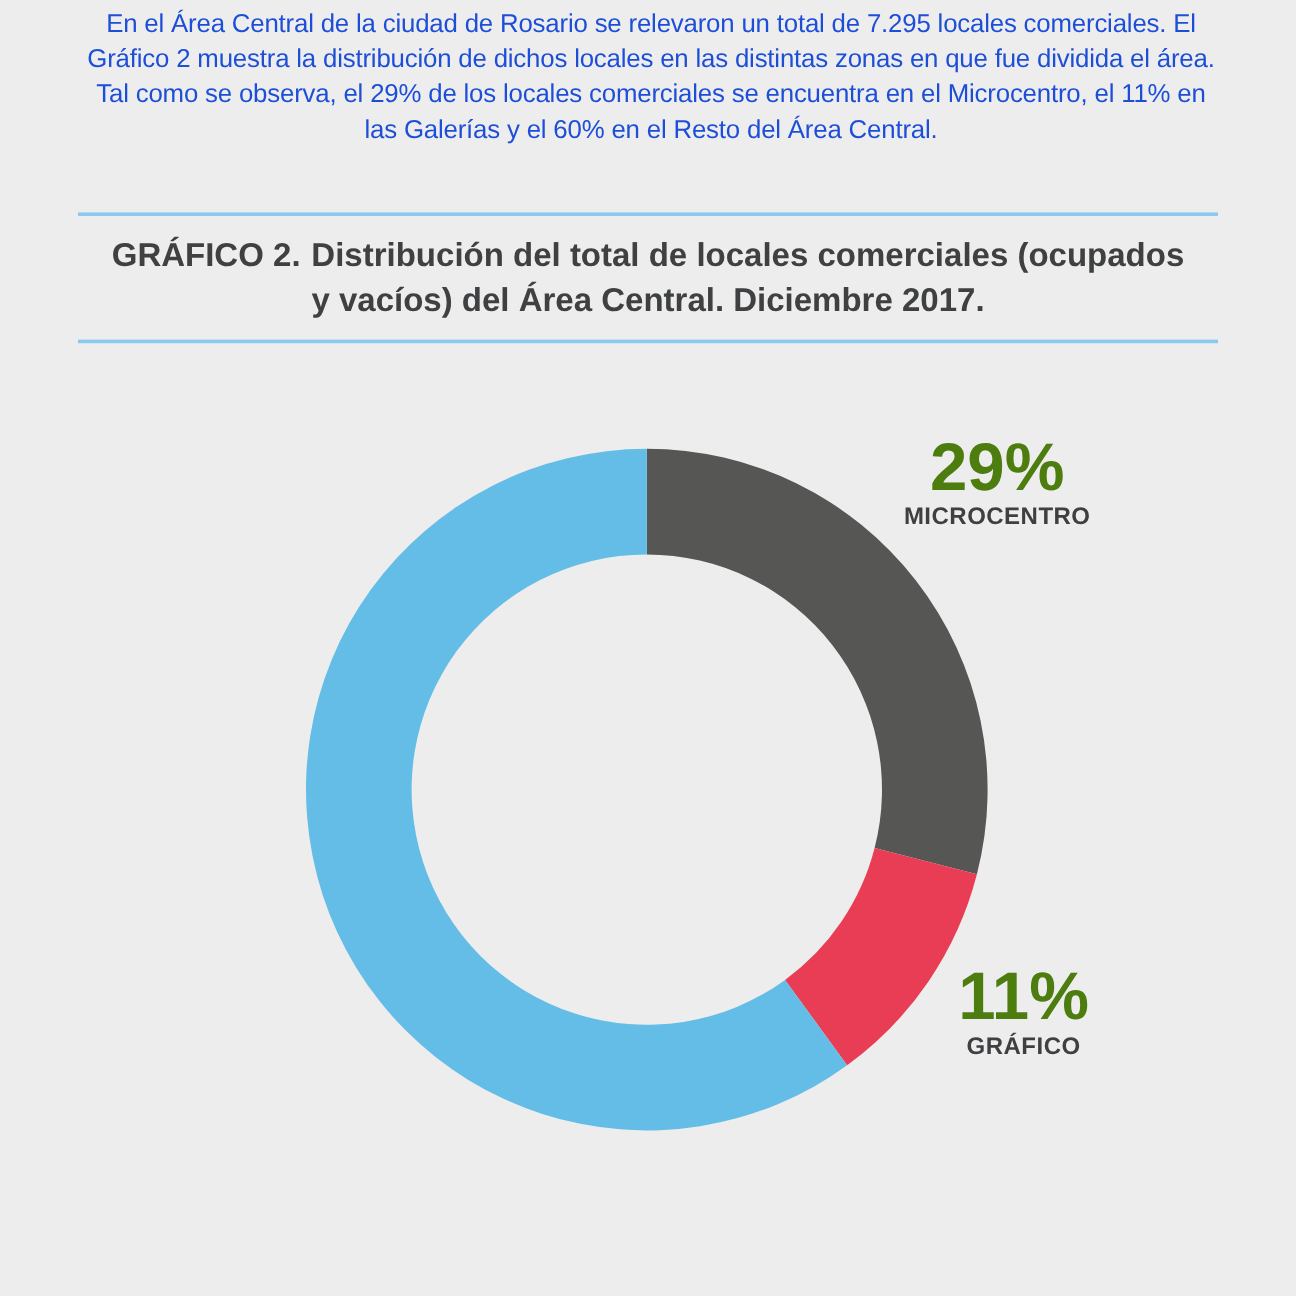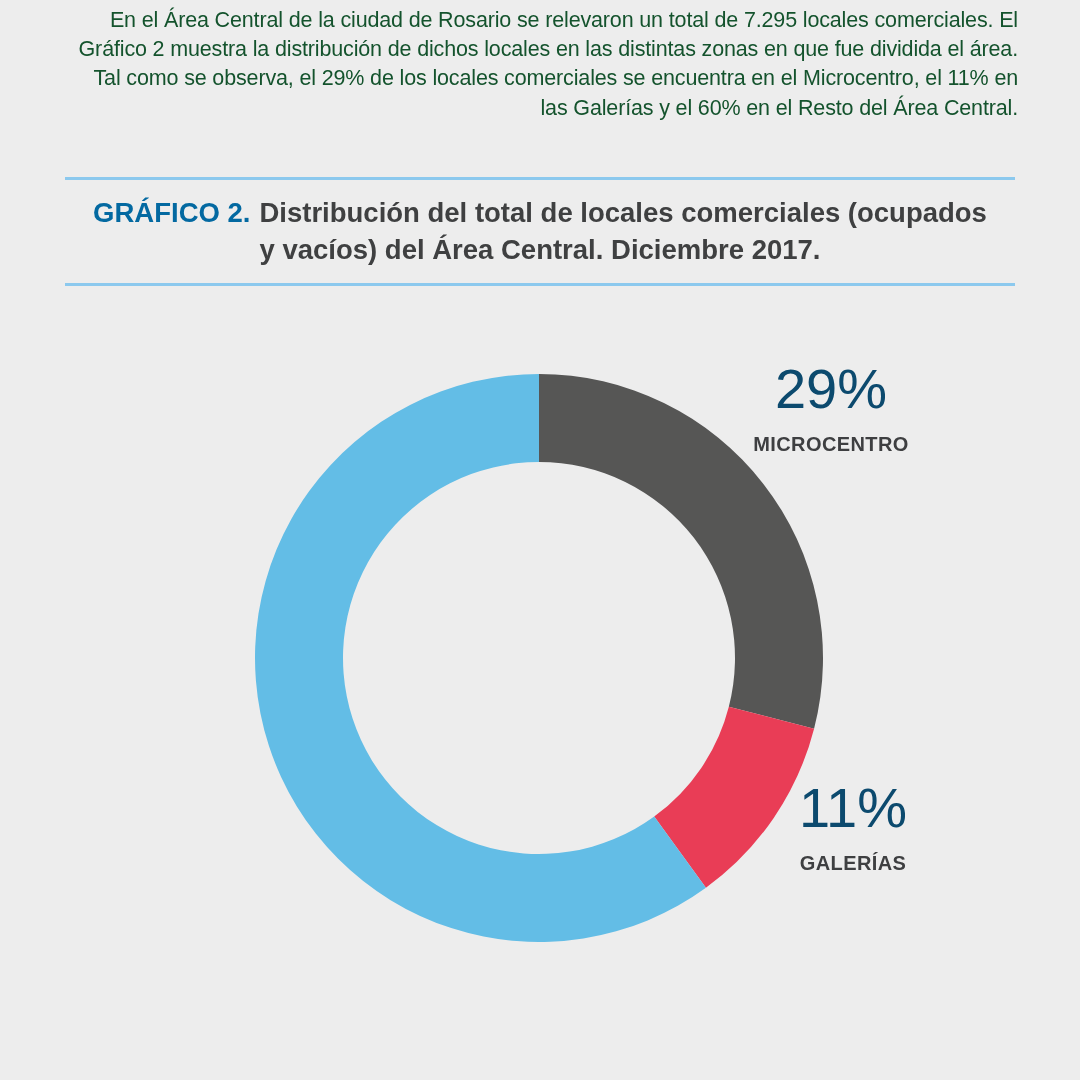--- a/index.html
+++ b/index.html
@@ -15,22 +15,22 @@
 
   .intro {
     position: absolute;
     top: 6px;
     left: 67px;
     right: 62px;
     margin: 0;
     font-size: 21.5px;
     line-height: 1.36;
     letter-spacing: -0.15px;
-    color: #14532d;
-    text-align: right;
+    color: #1d4ed8;
+    text-align: center;
   }
 
   .rule {
     position: absolute;
     left: 65px;
     right: 65px;
     height: 3px;
     background: #8CC9EE;
   }
   .rule-top { top: 177px; }
@@ -68,68 +68,68 @@
     height: 1080px;
   }
 
   .seg-label {
     position: absolute;
     text-align: center;
     color: #3E3F41;
   }
   .seg-label .pct {
     font-size: 56px;
-    font-weight: 400;
+    font-weight: 700;
     line-height: 1.02;
-    color: #0c4a6e;
+    color: #4d7c0f;
     white-space: nowrap;
   }
   .seg-label .cat {
-    margin-top: 15px;
+    margin-top: 2px;
     font-size: 20px;
     font-weight: bold;
     line-height: 1.25;
     letter-spacing: 0.4px;
     color: #3E3F41;
   }
 
   .label-microcentro { left: 741px; top: 360px; width: 180px; }
-  .label-galerias    { left: 768px; top: 779px; width: 170px; }
+  .label-galerias    { left: 768px; top: 801px; width: 170px; }
   .label-resto       { left: 58px;  top: 576px; width: 190px; }
   .label-resto .pct  { font-size: 58px; }
 </style>
 </head>
 <body style="background: rgb(237, 237, 237);">
 
 <div class="canvas" style="background: rgb(237, 237, 237);">
 
   <p class="intro">En el Área Central de la ciudad de Rosario se relevaron un total de 7.295 locales comerciales. El Gráfico 2 muestra la distribución de dichos locales en las distintas zonas en que fue dividida el área. Tal como se observa, el 29% de los locales comerciales se encuentra en el Microcentro, el 11% en las Galerías y el 60% en el Resto del Área Central.</p>
 
   <div class="rule rule-top" style="background: rgb(140, 201, 238);"></div>
 
   <div class="title-block">
     <h1 class="title">
-      <span class="title-prefix" style="color: #0369a1;">GRÁFICO 2.</span><span class="title-text">Distribución del total de locales comerciales (ocupados y vacíos) del Área Central. Diciembre 2017.</span>
+      <span class="title-prefix" style="color: #404040;">GRÁFICO 2.</span><span class="title-text">Distribución del total de locales comerciales (ocupados y vacíos) del Área Central. Diciembre 2017.</span>
     </h1>
   </div>
 
   <div class="rule rule-bottom" style="background: rgb(140, 201, 238);"></div>
 
   <svg id="donut" class="donut-svg" viewBox="0 0 1080 1080">
       <path d="M539.00,374.00 A284,284 0 0 1 814.08,728.63 L728.84,706.74 A196,196 0 0 0 539.00,462.00 Z" fill="#565655"></path>
       <path d="M814.08,728.63 A284,284 0 0 1 705.93,887.76 L654.21,816.57 A196,196 0 0 0 728.84,706.74 Z" fill="#E93D56"></path>
       <path d="M705.93,887.76 A284,284 0 1 1 539.00,374.00 L539.00,462.00 A196,196 0 1 0 654.21,816.57 Z" fill="#63BDE6"></path>
     </svg>
 
   <div class="seg-label label-microcentro">
     <div class="pct">29%</div>
     <div class="cat">MICROCENTRO</div>
   </div>
 
   <div class="seg-label label-galerias">
     <div class="pct">11%</div>
-    <div class="cat">GALERÍAS</div>
+    <div class="cat">GRÁFICO</div>
   </div>
 
   <div class="seg-label label-resto">
   </div>
 
 </div>
 
 </body></html>

